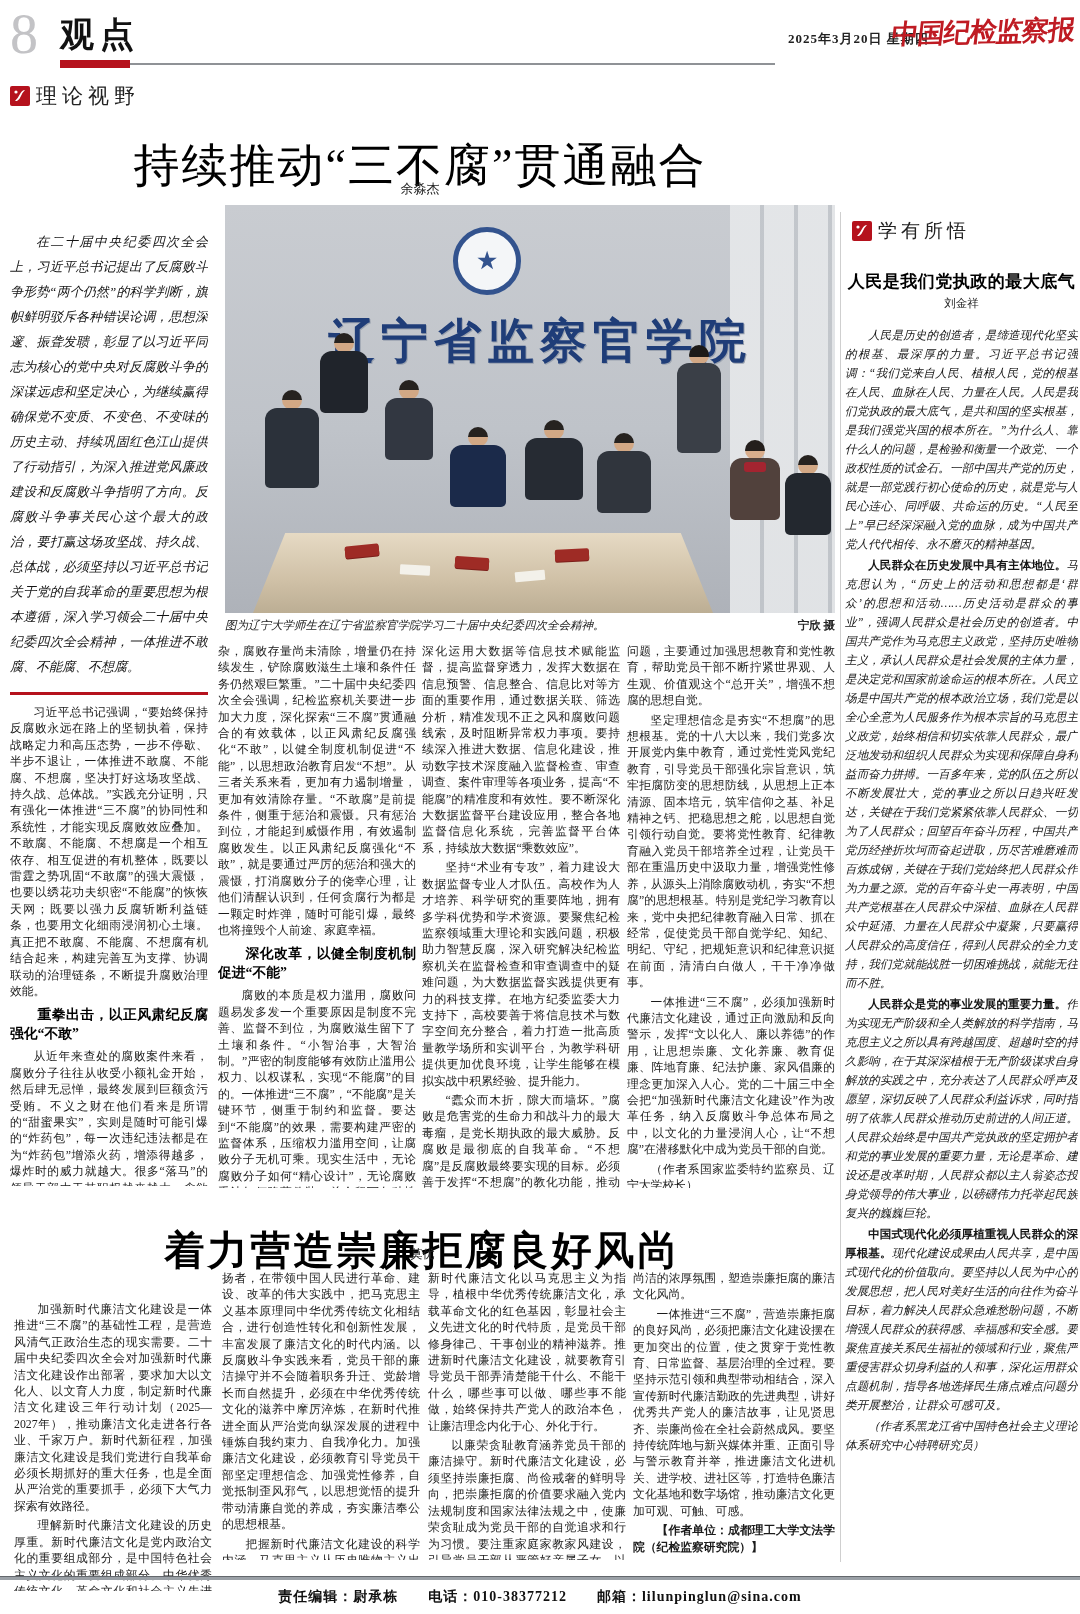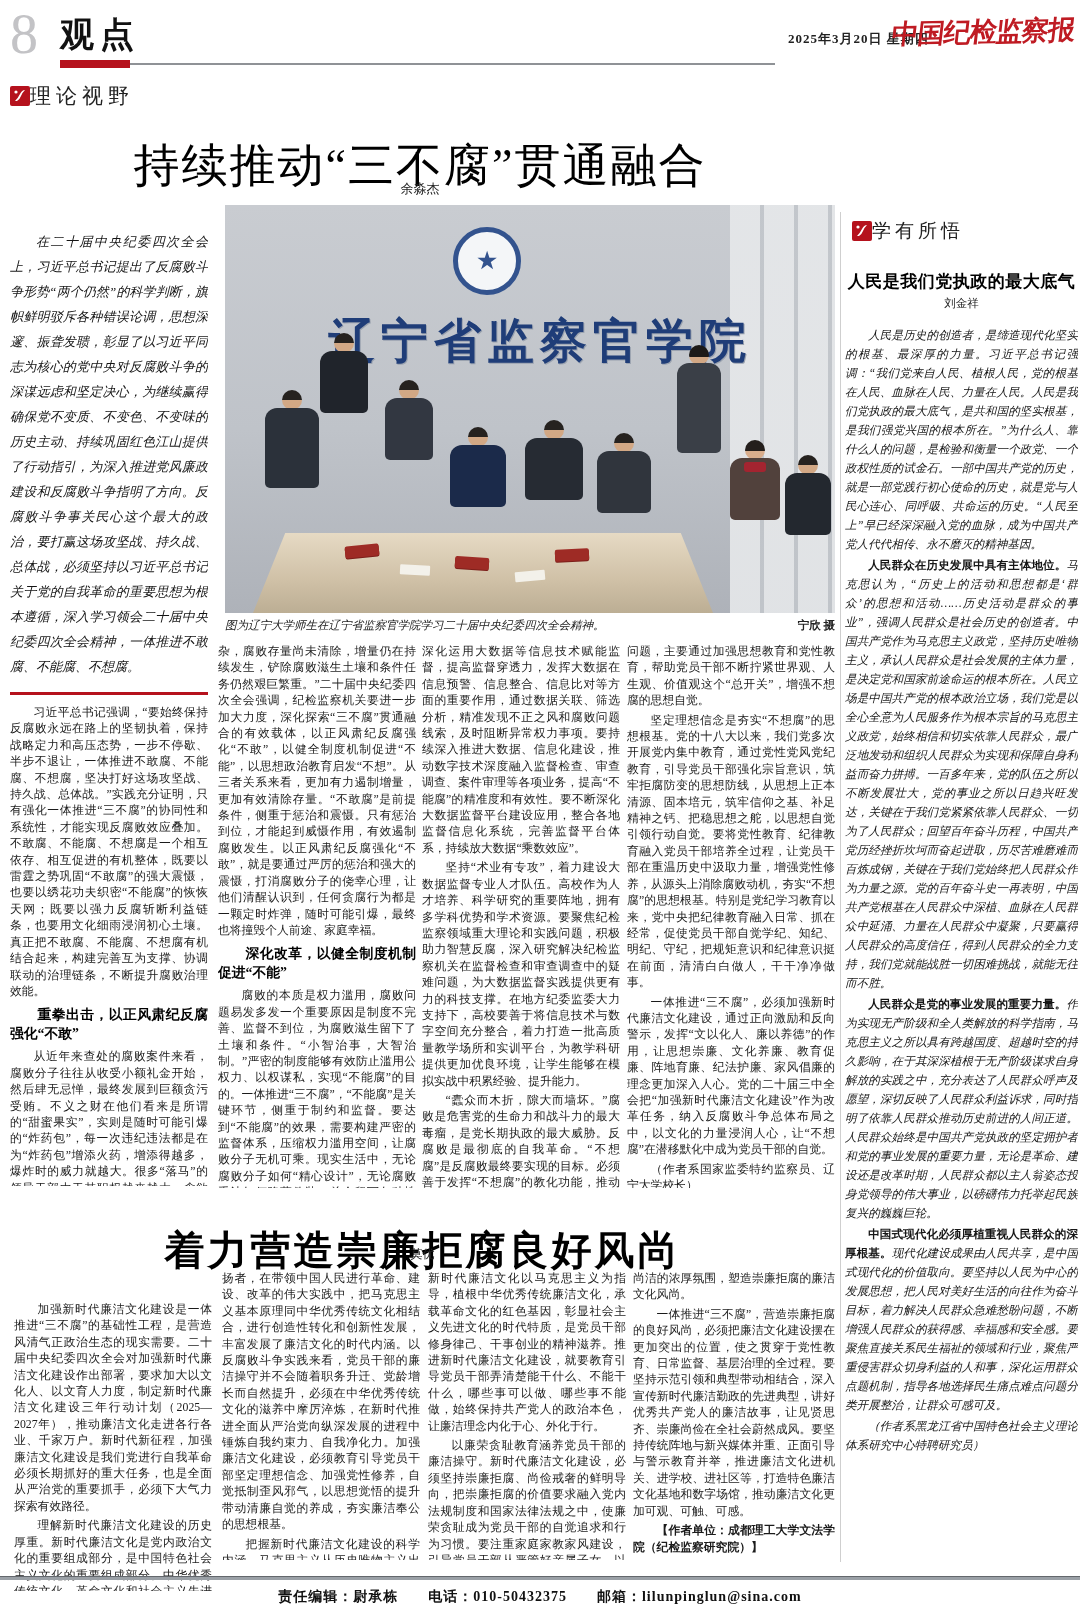--- a/index.html
+++ b/index.html
@@ -7,21 +7,21 @@
         font-family:"Liberation Serif","DejaVu Serif",serif;color:#1a1a1a;overflow:hidden;}
   
   .page-num{position:absolute;left:10px;top:2px;font-size:56px;color:#c3c3c6;font-weight:normal;}
   .section-name{position:absolute;left:60px;top:12px;font-size:34px;font-weight:bold;letter-spacing:6px;color:#111;}
   .head-rule{position:absolute;left:60px;top:63px;width:715px;height:2px;background:#8f9296;}
   .head-rule-red{position:absolute;left:60px;top:60px;width:70px;height:8px;background:#b5121d;}
   .edition-date{position:absolute;left:788px;top:30px;font-size:13px;font-weight:bold;letter-spacing:1px;color:#222;}
   .masthead{position:absolute;right:6px;top:14px;font-size:27px;font-weight:900;color:#bf1b23;
             letter-spacing:-1px;transform:skewX(-8deg) rotate(-1.5deg);white-space:nowrap;}
   
-  .kicker{position:absolute;display:flex;align-items:center;gap:0;}
+  .kicker{position:absolute;display:flex;align-items:center;gap:6px;}
   .kicker .badge{width:20px;height:20px;background:#b5121d;border-radius:2px;position:relative;flex:0 0 auto;}
   .kicker .badge svg{position:absolute;left:2px;top:2px;}
   .kicker .ktext{font-size:21px;letter-spacing:5px;color:#222;font-weight:500;}
   
   .main-title{position:absolute;left:0;top:104px;width:840px;text-align:center;
               font-size:46px;font-weight:400;letter-spacing:2px;color:#000;}
   .main-author{position:absolute;left:0;top:180px;width:840px;text-align:center;font-size:13px;color:#222;}
   .col{position:absolute;overflow:hidden;text-align:justify;font-size:11.8px;line-height:16.4px;color:#1b1b1b;}
   .para{margin:0 0 3px 0;text-indent:2em;}
   .para.cont{text-indent:0;}
@@ -230,15 +230,15 @@
   </div>
   <div class="col" style="left:633px;top:1270px;width:202px;height:290px;">
     <div>
         <p class="para cont">尚洁的浓厚氛围，塑造崇廉拒腐的廉洁文化风尚。</p>
         <p class="para">一体推进“三不腐”，营造崇廉拒腐的良好风尚，必须把廉洁文化建设摆在更加突出的位置，使之贯穿于党性教育、日常监督、基层治理的全过程。要坚持示范引领和典型带动相结合，深入宣传新时代廉洁勤政的先进典型，讲好优秀共产党人的廉洁故事，让见贤思齐、崇廉尚俭在全社会蔚然成风。要坚持传统阵地与新兴媒体并重、正面引导与警示教育并举，推进廉洁文化进机关、进学校、进社区等，打造特色廉洁文化基地和数字场馆，推动廉洁文化更加可观、可触、可感。</p>
         <p class="para attr">【作者单位：成都理工大学文法学院（纪检监察研究院）】</p>
       </div>
   </div>
 
   <div class="footer-rule"></div>
-  <div class="footer-text">责任编辑：尉承栋　　电话：010-50432375　　邮箱：lilunpinglun@sina.com</div>
+  <div class="footer-text">责任编辑：尉承栋　　电话：010-38377212　　邮箱：lilunpinglun@sina.com</div>
 
 </div>
 
 </body></html>

